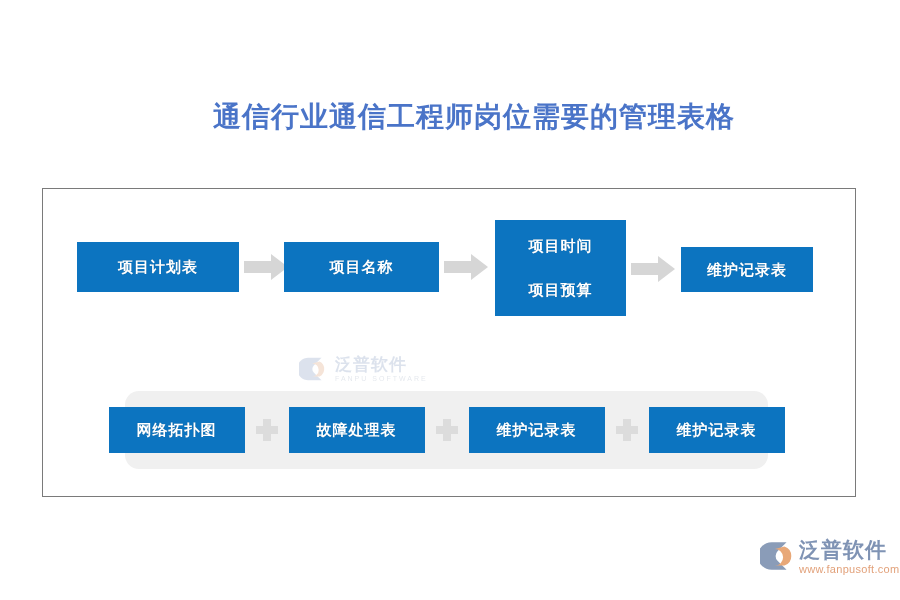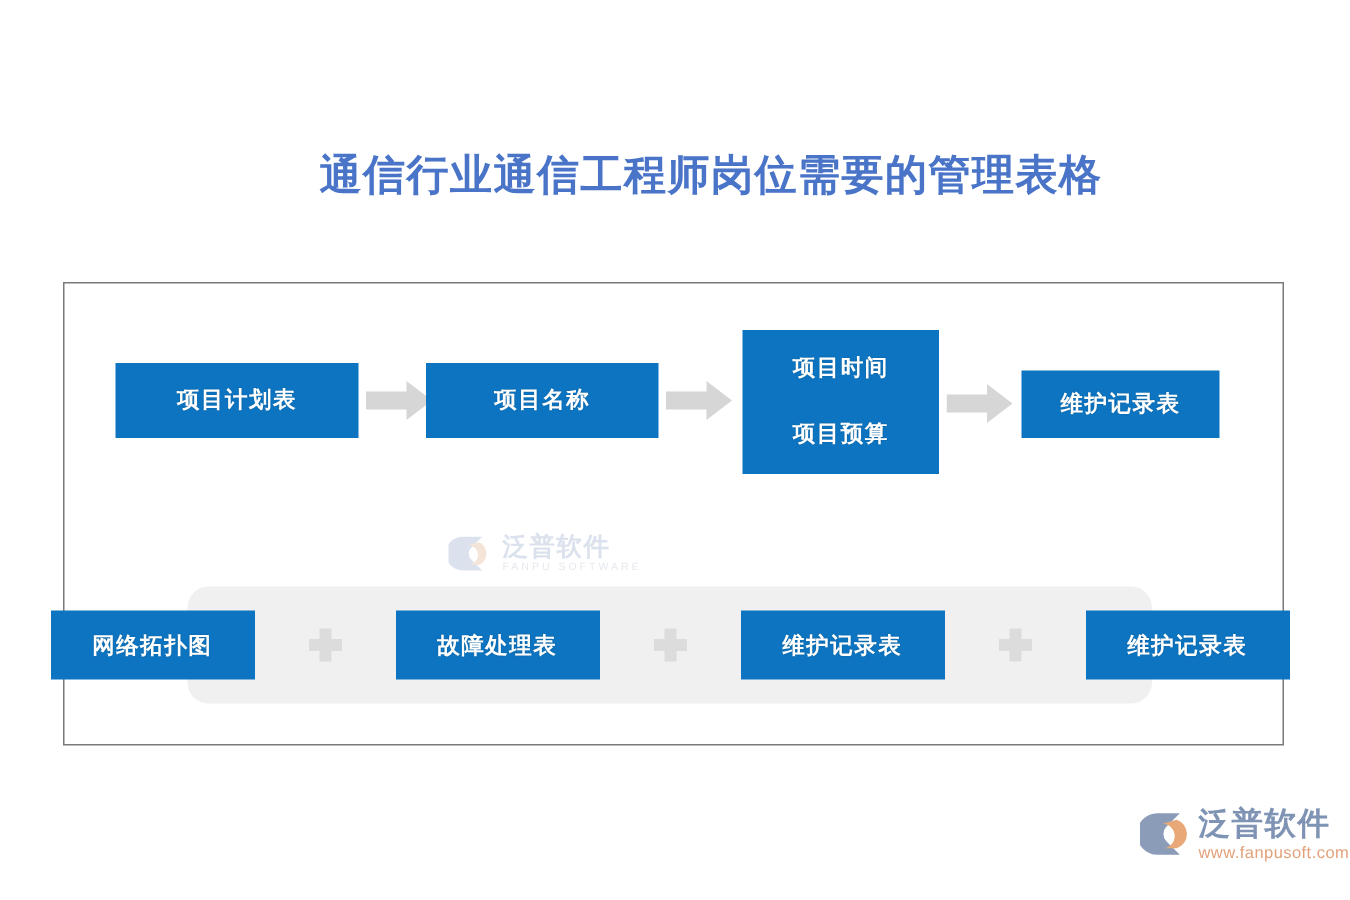--- a/index.html
+++ b/index.html
@@ -108,21 +108,20 @@
     position: absolute;
     left: 82px;
     top: 202px;
     width: 643px;
     height: 78px;
     background: #f0f0f0;
     border-radius: 14px;
     display: flex;
     align-items: center;
     justify-content: center;
-    gap: 25px;
   }
   .group-node {
     background: #0c74c0;
     color: #ffffff;
     font-size: 15px;
     font-weight: bold;
     letter-spacing: 1px;
     width: 136px;
     height: 46px;
     display: flex;

